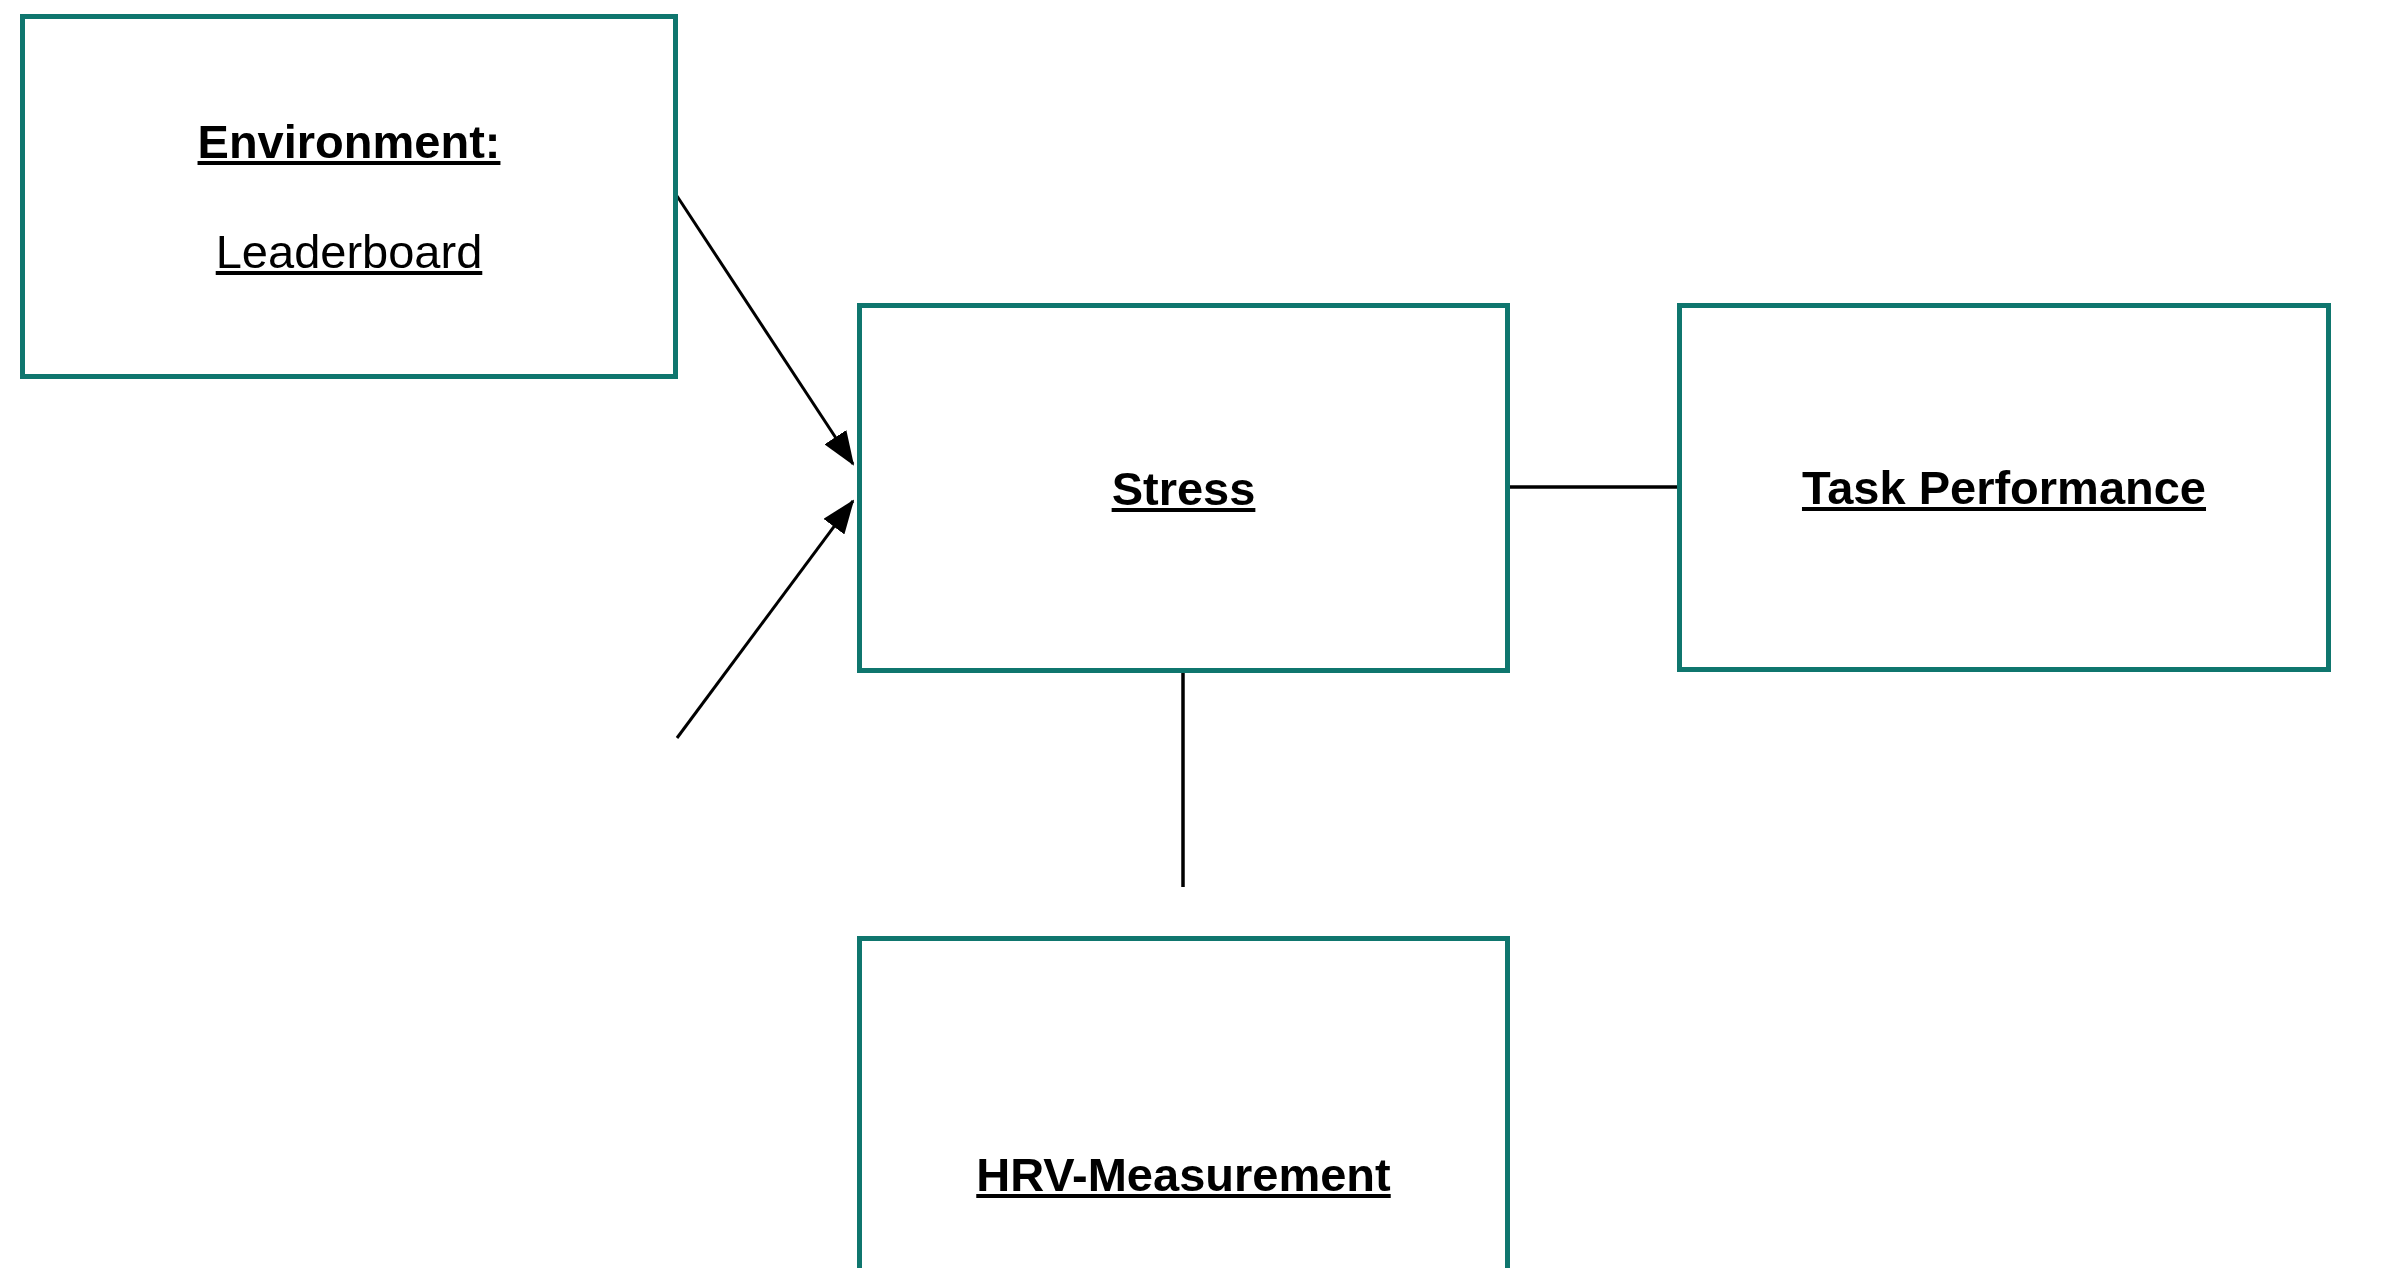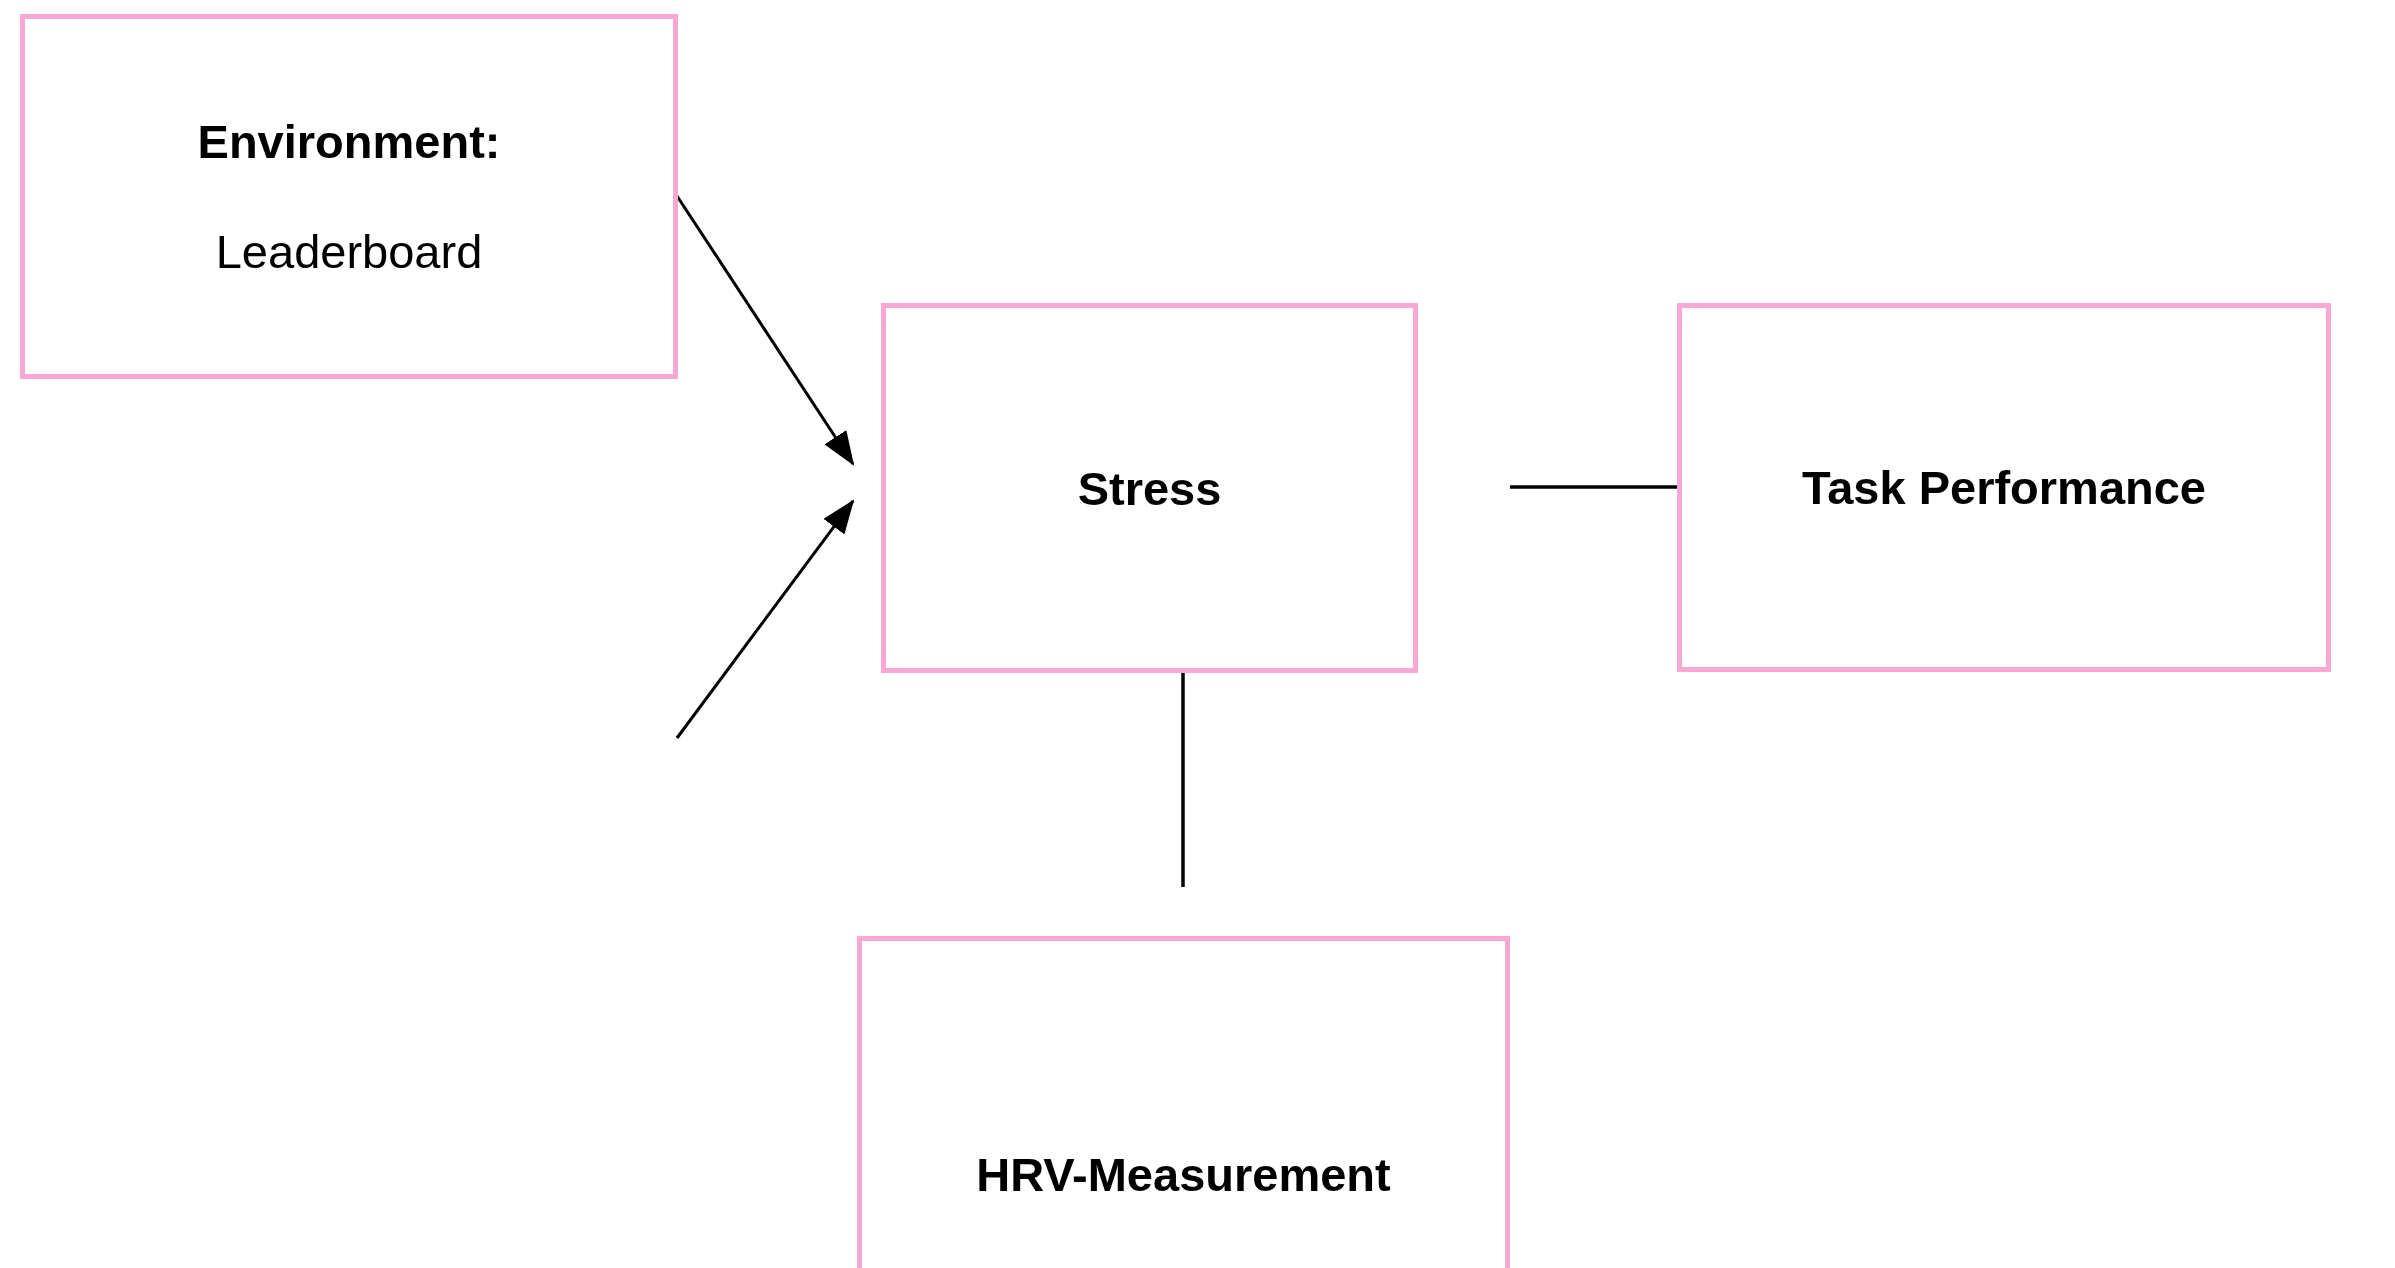--- a/index.html
+++ b/index.html
@@ -12,44 +12,45 @@
     width: 2395px;
     height: 1268px;
     background: #ffffff;
     font-family: "Liberation Sans", "DejaVu Sans", sans-serif;
     color: #000000;
     overflow: hidden;
   }
   .node {
     position: absolute;
     box-sizing: border-box;
-    border: 5px solid #f9a8d4;
+    border: 5px solid #0f766e;
     background: #ffffff;
     display: flex;
     flex-direction: column;
     align-items: center;
     justify-content: center;
     text-align: center;
     font-size: 47px;
     line-height: 55px;
+    text-decoration: underline;
   }
   .node .title {
     font-weight: bold;
   }
   .node .spacer {
     height: 55px;
   }
   .node .item {
     font-weight: normal;
     text-align: right;
   }
   
   #node-environment   { left: 20px;   top: 14px;  width: 658px; height: 365px; }
   #node-individual    { left: 20px;   top: 559px; width: 658px; height: 367px; }
-  #node-stress        { left: 857px;  top: 303px; width: 537px; height: 370px; margin-left: 24px; }
+  #node-stress        { left: 857px;  top: 303px; width: 653px; height: 370px; }
   #node-task          { left: 1677px; top: 303px; width: 654px; height: 369px; }
   #node-hrv           { left: 857px;  top: 936px; width: 653px; height: 476px; }
 
   #connector-layer {
     position: absolute;
     left: 0;
     top: 0;
     width: 2395px;
     height: 1268px;
     pointer-events: none;

